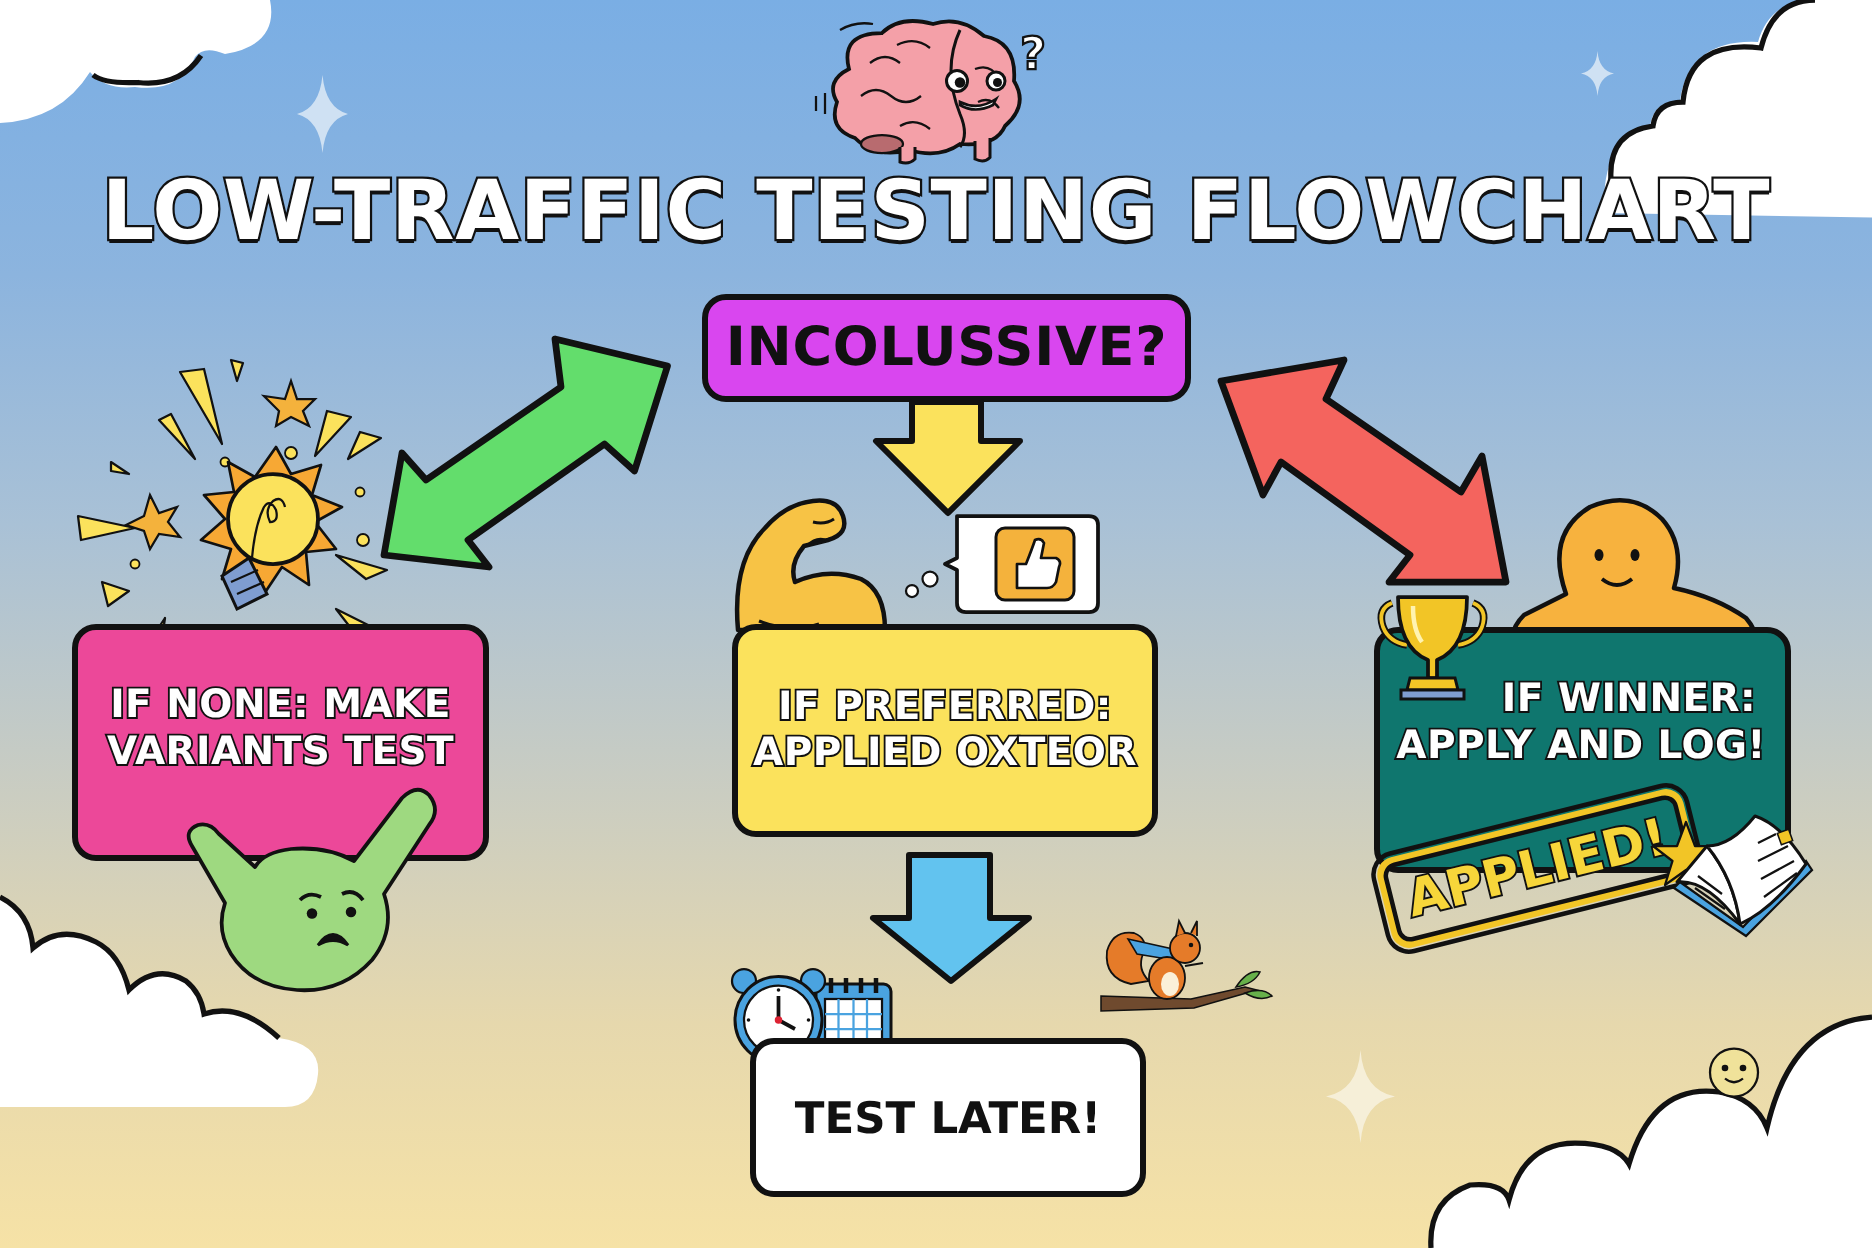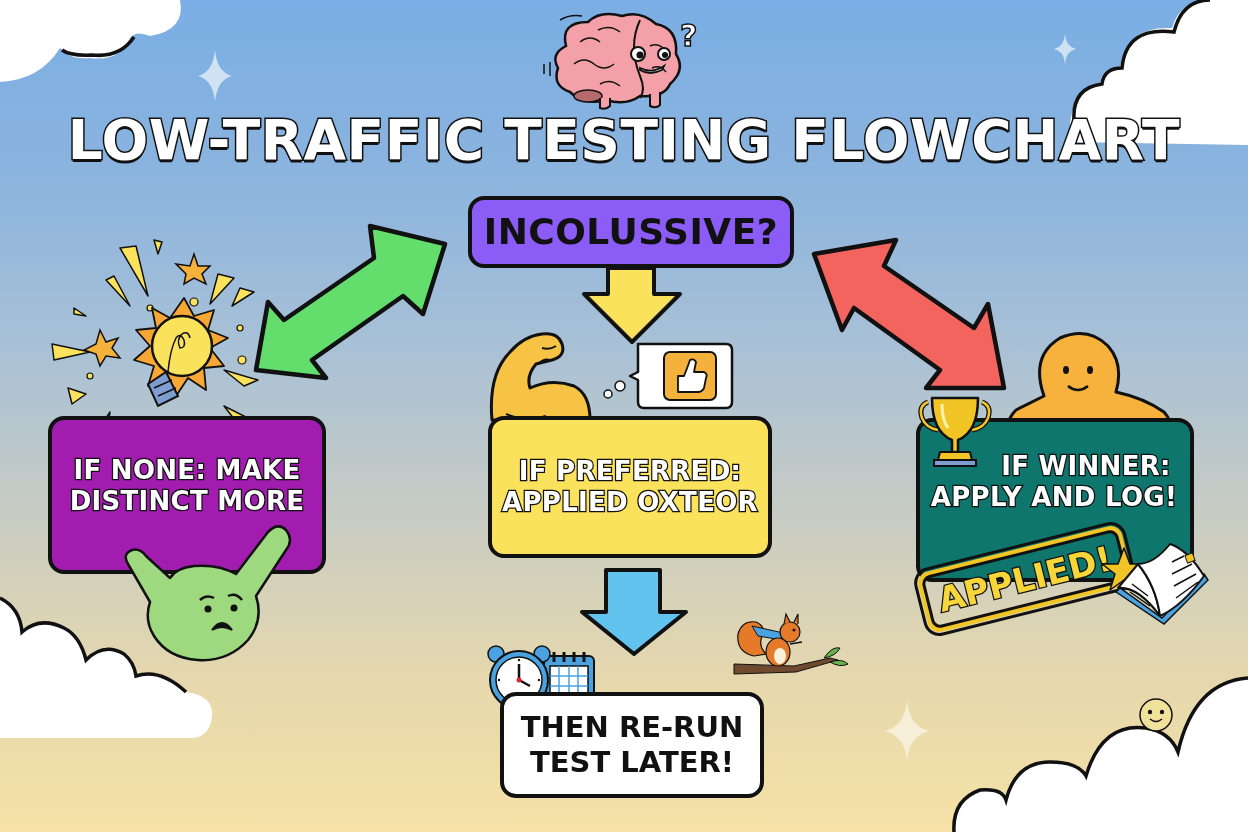--- a/index.html
+++ b/index.html
@@ -21,25 +21,25 @@
     text-shadow: 0 3px 0 #111;
   }
 
   .box {
     border: 4px solid #111; border-radius: 16px;
     display: flex; align-items: center; justify-content: center;
     text-align: center; font-weight: bold; line-height: 1.2;
   }
   .box-question {
     left: 468px; top: 196px; width: 326px; height: 72px;
-    background: #8b5cf6; color: #111; font-size: 36px; letter-spacing: 0.5px;
+    background: #d946ef; color: #111; font-size: 36px; letter-spacing: 0.5px;
   }
   .box-green {
     left: 48px; top: 416px; width: 278px; height: 158px;
-    background: #a21caf; padding: 0 10px 18px;
+    background: #ec4899; padding: 0 10px 18px;
   }
   .box-yellow {
     left: 488px; top: 416px; width: 284px; height: 142px;
     background: #fbe25c; padding: 0 10px; justify-content: center;
   }
   .box-red {
     left: 916px; top: 418px; width: 278px; height: 164px;
     background: #0f766e; padding: 0 12px 36px 44px;
   }
   .box-white {
@@ -164,21 +164,21 @@
   <path d="M140,62 L150,80 L170,74 L164,94 L184,102 L166,112 L180,130 L160,132 L162,154 L144,142 L132,160 L124,142 L104,150 L110,130 L90,124 L106,110 L92,94 L112,92 L108,72 L126,82 Z" fill="#f7a834" stroke="#111" stroke-width="1.8" stroke-linejoin="round"></path>
   <circle cx="138" cy="110" r="30" fill="#fbe25c" stroke="#111" stroke-width="2.5"></circle>
   <path d="M122,136 L134,160 L114,170 L104,148 Z" fill="#7f9dd0" stroke="#111" stroke-width="2"></path>
   <path d="M110,152 L128,144 M114,160 L132,152" stroke="#111" stroke-width="1.5"></path>
   <path d="M124,136 Q126,114 132,102 Q136,96 140,104 Q142,112 136,112 Q132,104 138,98 Q144,94 146,102" fill="none" stroke="#111" stroke-width="1.5"></path>
 </svg>
 
 <div class="abs box box-green">
   <div class="outline-text">
     <div>IF NONE: MAKE</div>
-    <div>DISTINCT MORE</div>
+    <div>VARIANTS TEST</div>
   </div>
 </div>
 <svg class="abs" style="left:118px;top:520px" width="190" height="150" viewBox="0 0 190 150">
   <path d="M10,44 Q4,34 14,30 Q22,28 28,36 L52,58 Q58,48 76,46 Q100,44 118,54 L150,12 Q160,2 168,10 Q176,20 168,30 L138,76 Q146,100 130,120 Q110,142 80,140 Q50,138 36,116 Q26,100 32,82 Z" fill="#9ed980" stroke="#111" stroke-width="2.5" stroke-linejoin="round"></path>
   <path d="M14,40 L40,60" stroke="#111" stroke-width="1" opacity="0"></path>
   <path d="M82,80 Q88,74 96,78 M110,76 Q118,72 124,80" fill="none" stroke="#111" stroke-width="2.5"></path>
   <circle cx="90" cy="89" r="3.5" fill="#111"></circle>
     <circle cx="116" cy="88" r="3.5" fill="#111"></circle>
   <path d="M94,110 Q104,96 114,110 Q104,104 94,110 Z" fill="#111" stroke="#111" stroke-width="2"></path>
 </svg>
@@ -254,21 +254,20 @@
   <g fill="#111">
       <circle cx="33" cy="16" r="1.2"></circle>
       <circle cx="33" cy="56" r="1.2"></circle>
       <circle cx="13" cy="36" r="1.2"></circle>
       <circle cx="53" cy="36" r="1.2"></circle>
     </g>
 </svg>
 
 <div class="abs box box-white">
   <div>
-    <div>THEN RE-RUN</div>
     <div>TEST LATER!</div>
   </div>
 </div>
 
 <svg class="abs" style="left:734px;top:602px" width="116" height="78" viewBox="0 0 116 78">
   <path d="M0,62 L60,64 L96,56 L104,58 L62,70 L0,72 Z" fill="#6f4a2e" stroke="#111" stroke-width="1"></path>
   <path d="M90,56 Q98,44 106,46 Q102,54 90,56 Z" fill="#67b04a" stroke="#111" stroke-width="1"></path>
   <path d="M96,60 Q108,56 114,62 Q106,66 96,60 Z" fill="#67b04a" stroke="#111" stroke-width="1"></path>
   <path d="M20,54 Q2,50 4,32 Q8,18 22,20 Q32,24 28,34 Q24,44 32,52 Z" fill="#e57b29" stroke="#111" stroke-width="1.2"></path>
   <path d="M18,24 L54,32 L48,38 L24,34 Z" fill="#4aa3e0" stroke="#111" stroke-width="1"></path>

